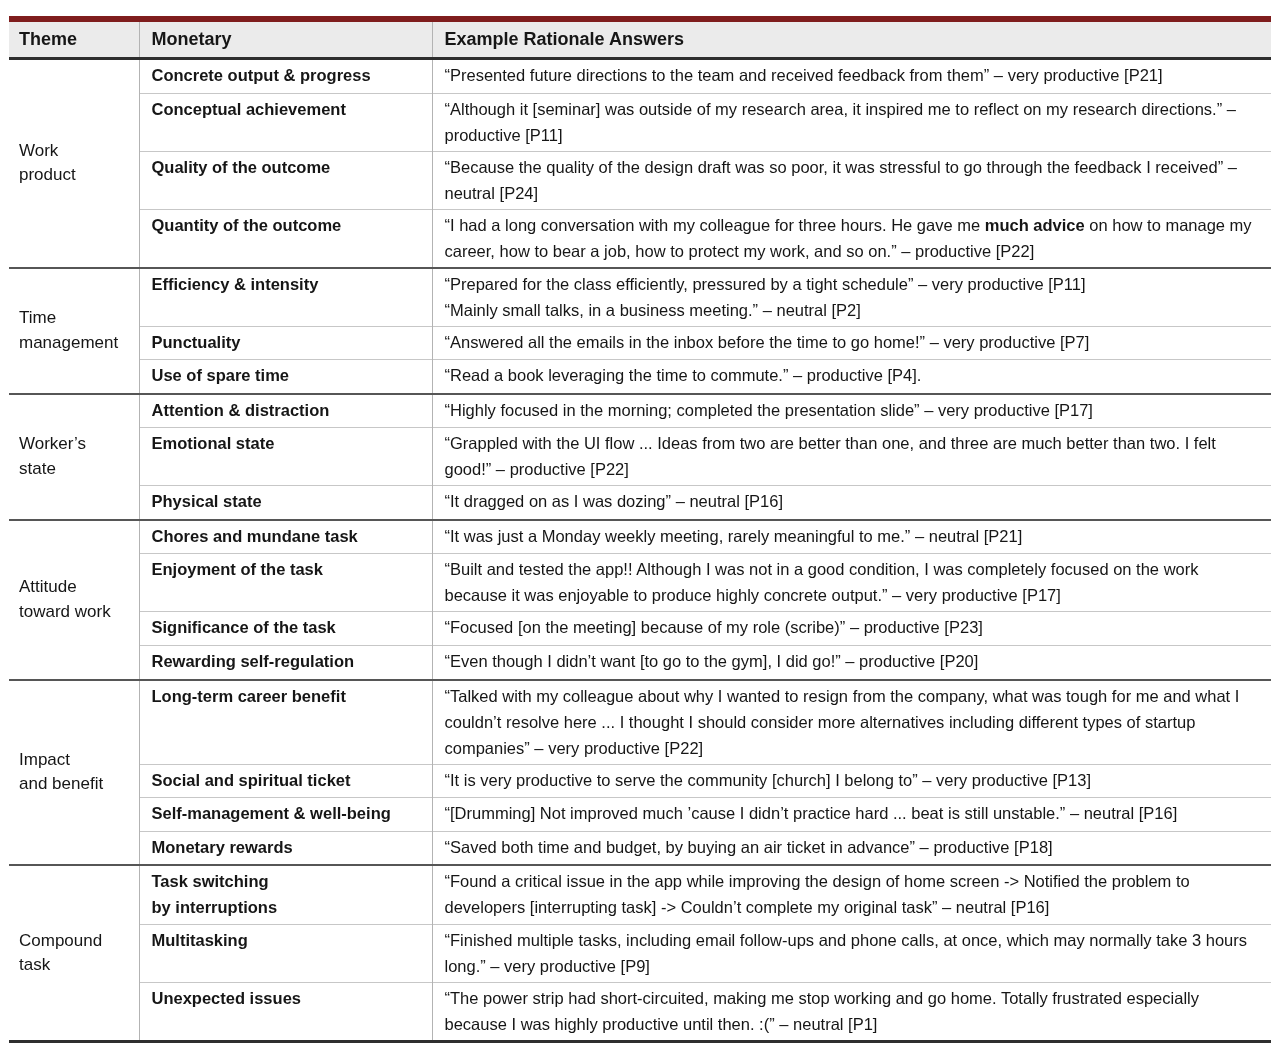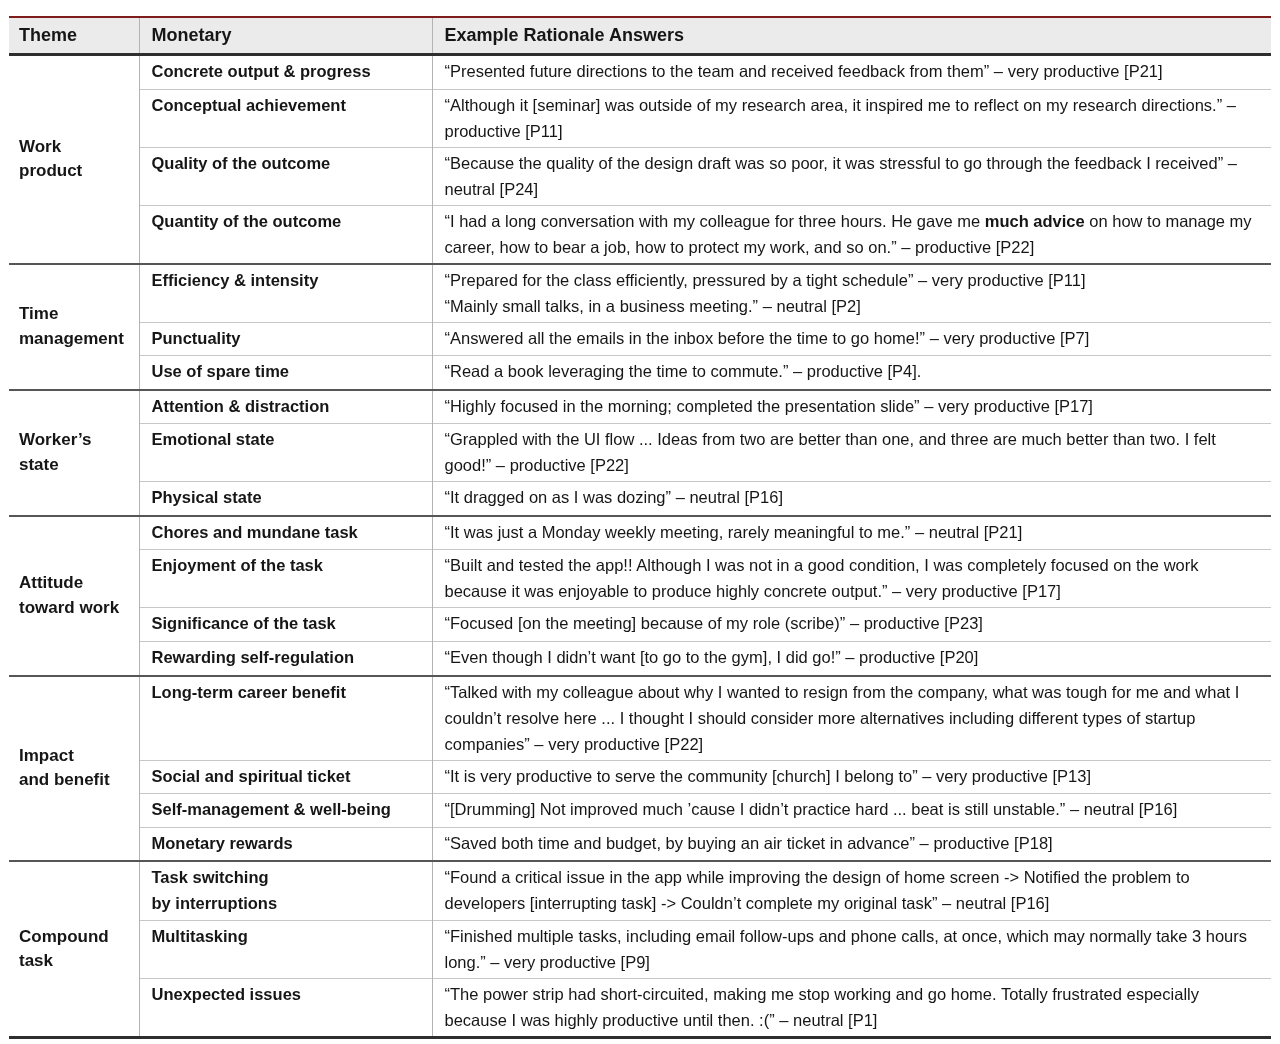--- a/index.html
+++ b/index.html
@@ -9,41 +9,41 @@
     color:#161616;
     font-family:"Liberation Sans",sans-serif;
     overflow:hidden;
   }
   .page{padding:16px 9px 0 9px;box-sizing:border-box;}
 
   table.themes-table{
     width:1262px;
     border-collapse:collapse;
     table-layout:fixed;
-    border-top:2px solid #7f1d1d;
+    border-top:6px solid #7f1d1d;
     border-bottom:3px solid #2e2e2e;
   }
   col.c-theme{width:130px;}
   col.c-sub{width:293px;}
 
   thead th{
     background:#ebebeb;
     font-weight:bold;
     font-size:18px;
     text-align:left;
     padding:7px 12px 7px 12px;
     border-bottom:3px solid #2e2e2e;
   }
   thead th.theme-h{padding-left:10px;}
   thead th.theme-h,thead th.sub-h{border-right:1px solid #b3b3b3;}
 
   td{vertical-align:top;}
 
   .theme-cell{
-    font-weight:bold;
+    font-weight:normal;
     font-size:17px;
     line-height:1.45;
     padding:6px 6px 6px 10px;
     vertical-align:middle;
     border-right:1px solid #b3b3b3;
     white-space:nowrap;
   }
   .subtheme-cell{
     font-weight:bold;
     font-size:16.5px;

